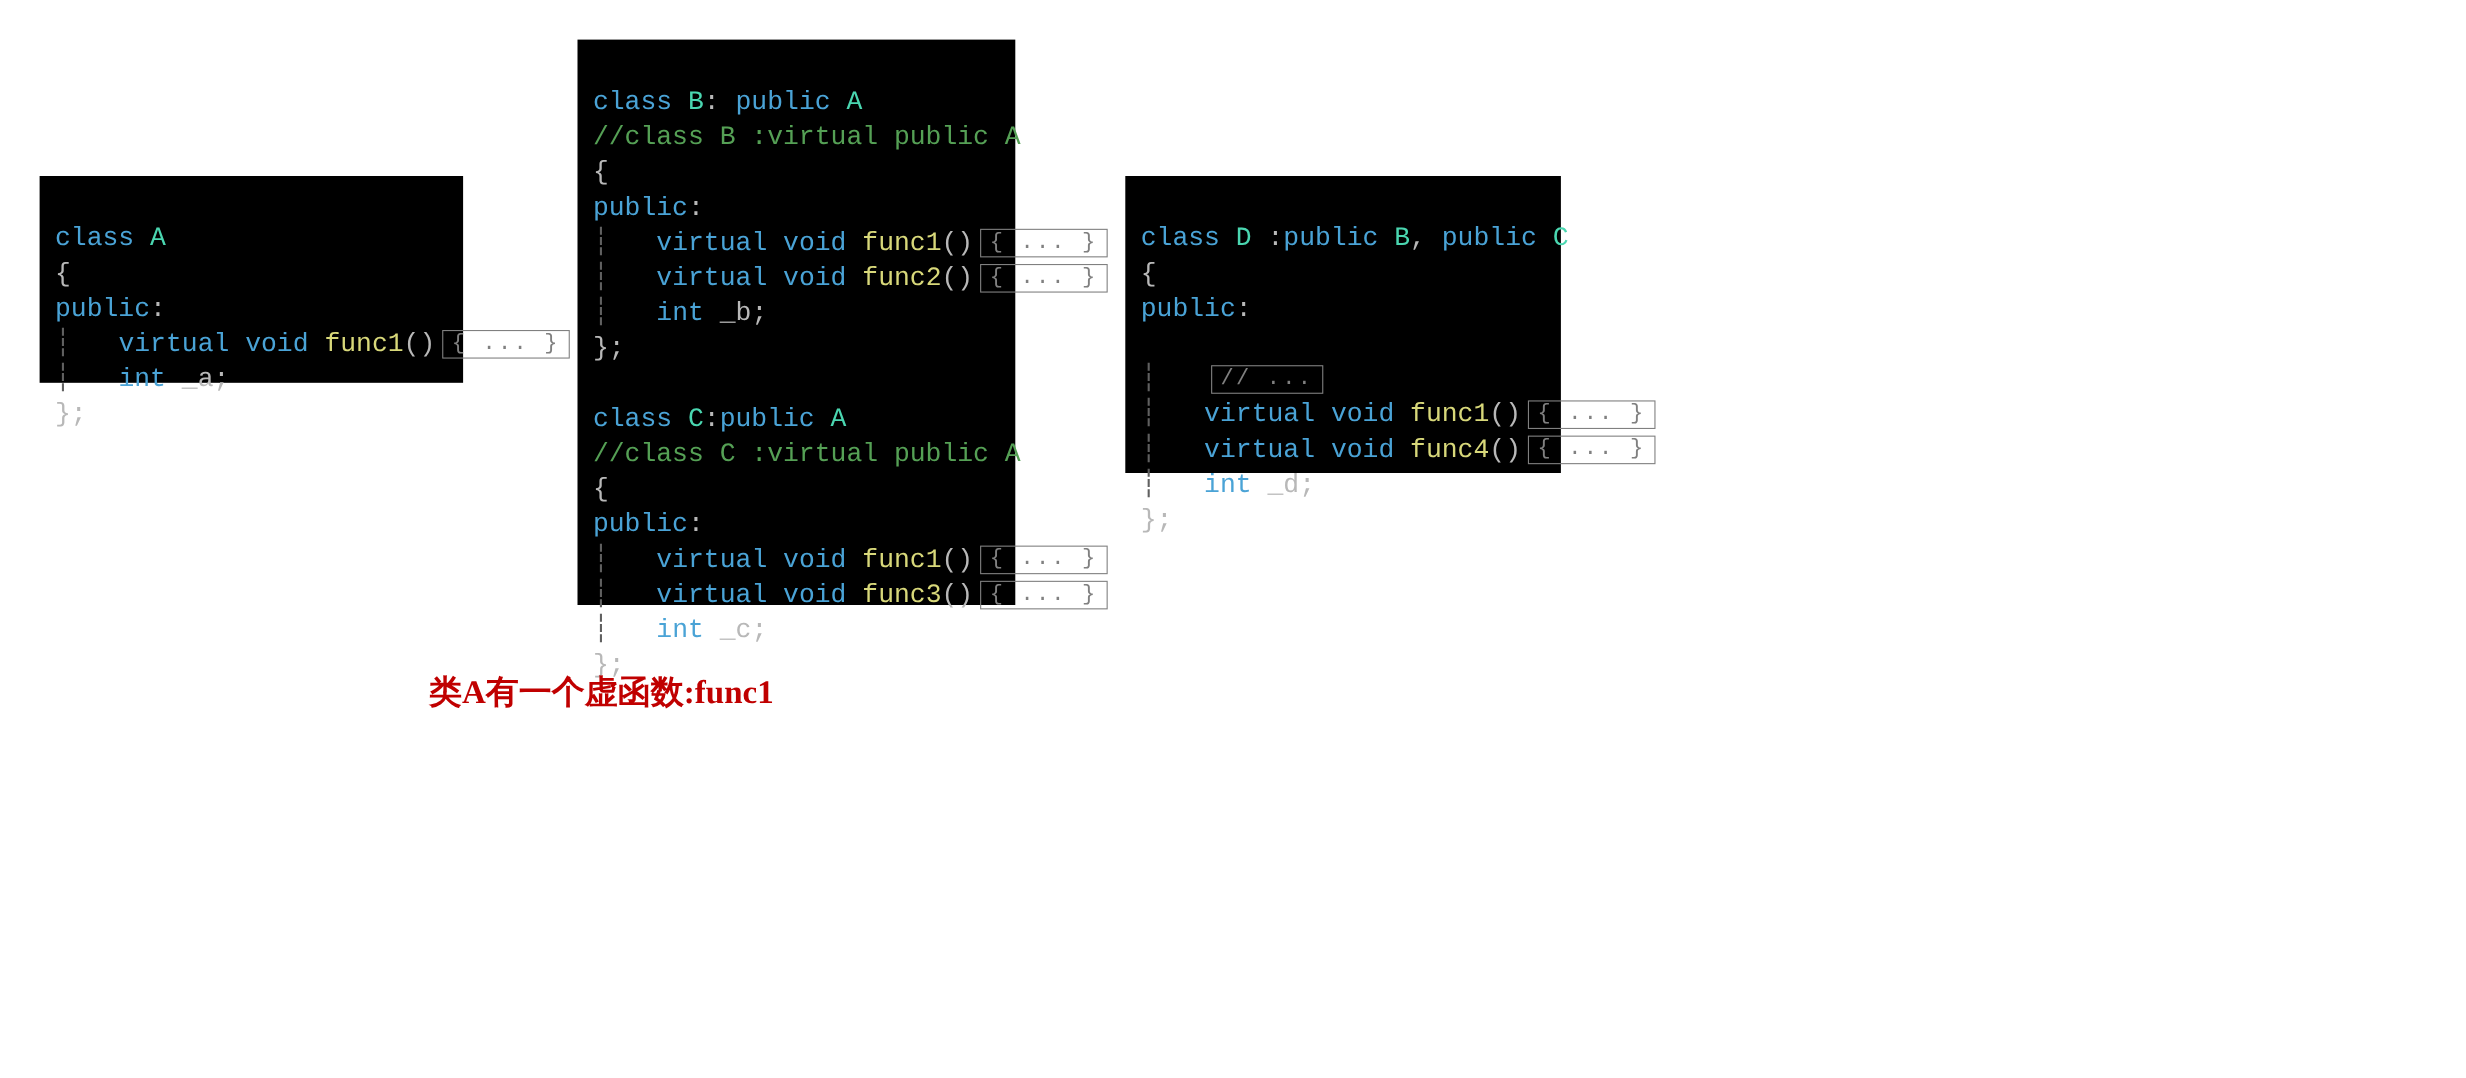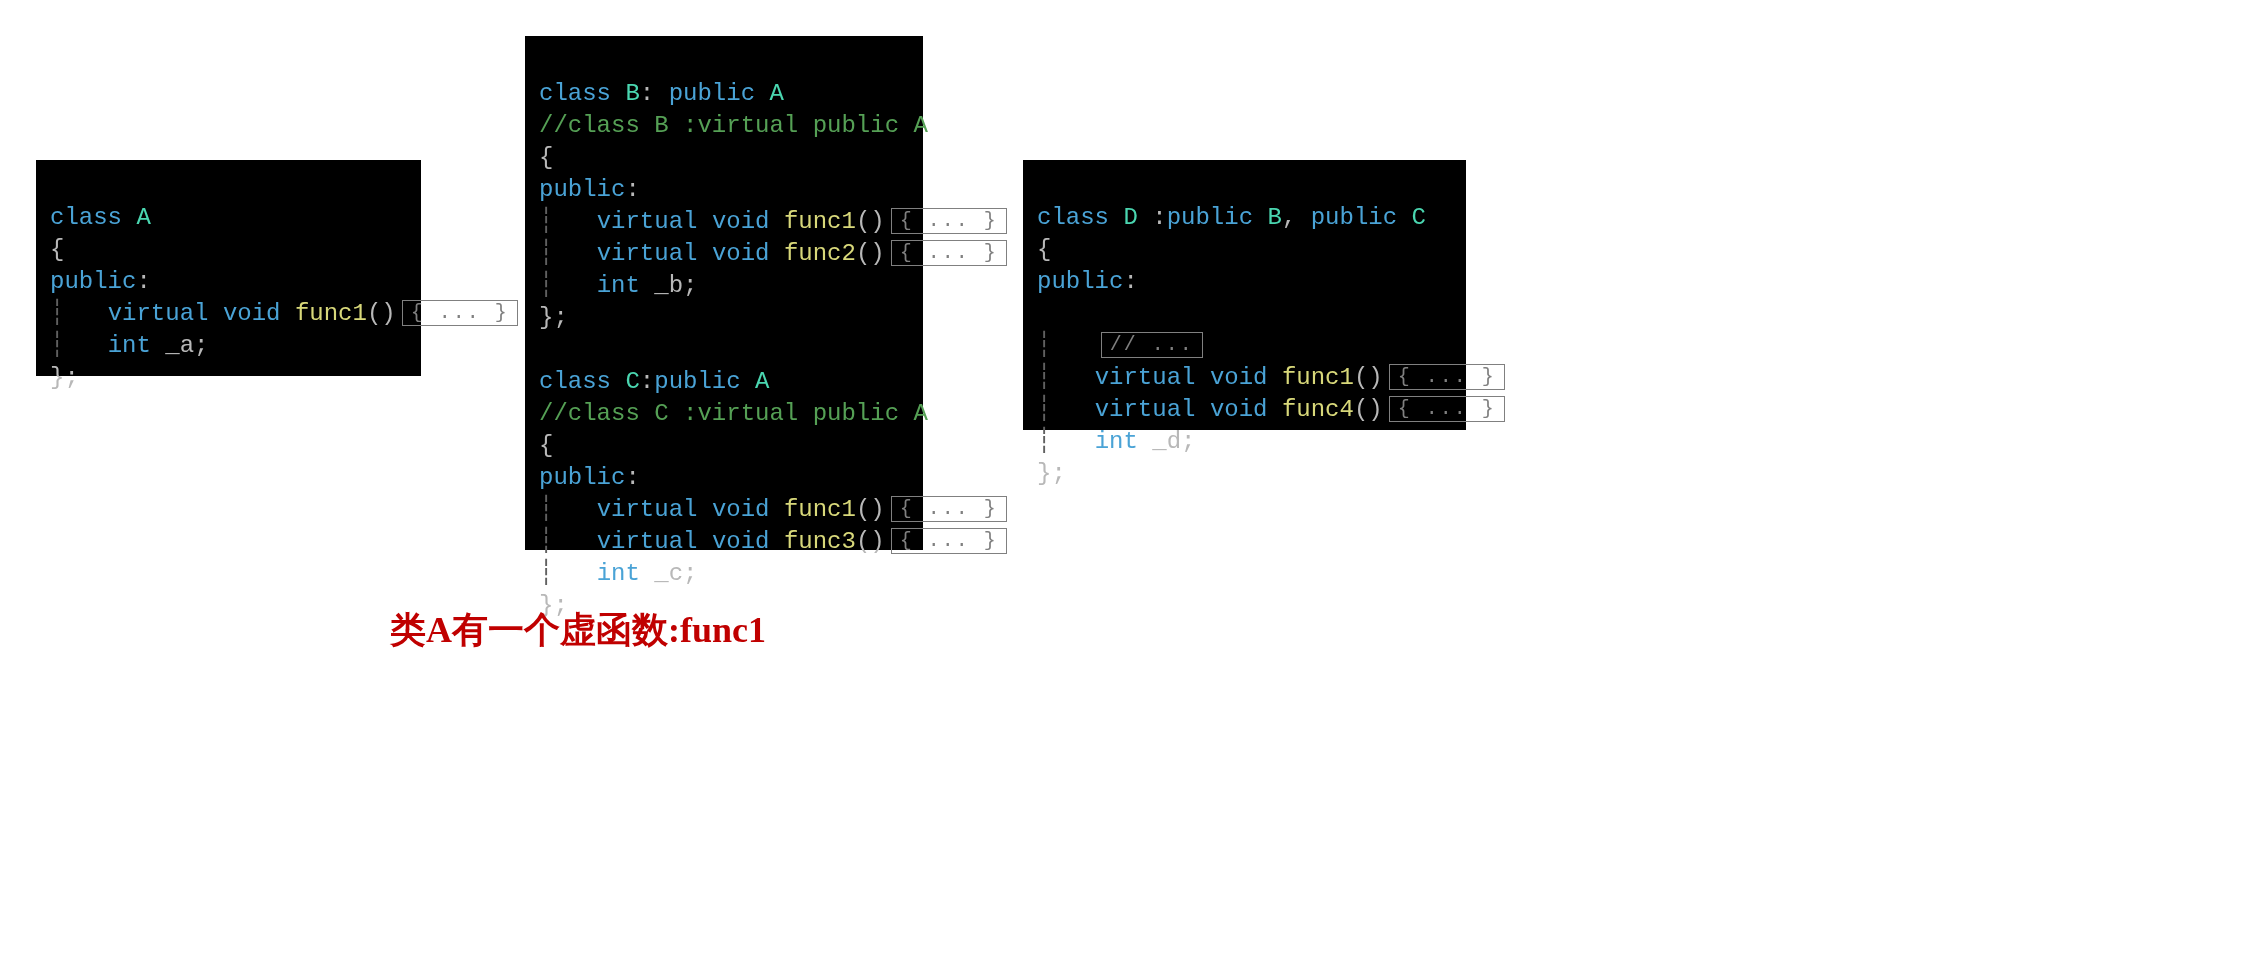--- a/index.html
+++ b/index.html
@@ -37,31 +37,31 @@
     font-size: 20px;
     line-height: 24px;
     vertical-align: 2px;
     letter-spacing: 2px;
   }
   .guide {
     color: #606060;
   }
 
   
-  #block-a  { left: 36px;  top: 160px; width: 385px; height: 216px; }
+  #block-a  { left: 36px;  top: 160px; width: 385px; height: 188px; }
   #block-bc { left: 525px; top: 36px;  width: 398px; height: 514px; }
-  #block-d  { left: 1023px; top: 160px; width: 443px; height: 270px; }
+  #block-d  { left: 1023px; top: 160px; width: 396px; height: 270px; }
 
   .caption-area {
     position: absolute;
     left: 390px;
     top: 608px;
     font-family: "SimSun", "Songti SC", "STSong", serif;
     font-weight: bold;
-    font-size: 36px;
+    font-size: 30px;
     line-height: 44px;
     color: #c00000;
   }
   .caption-line { display: block; white-space: pre; }
 </style>
 </head>
 <body>
 
 <div id="block-a" class="code-block">
 <span><span class="kw-class">class</span> <span class="name-class">A</span></span>

